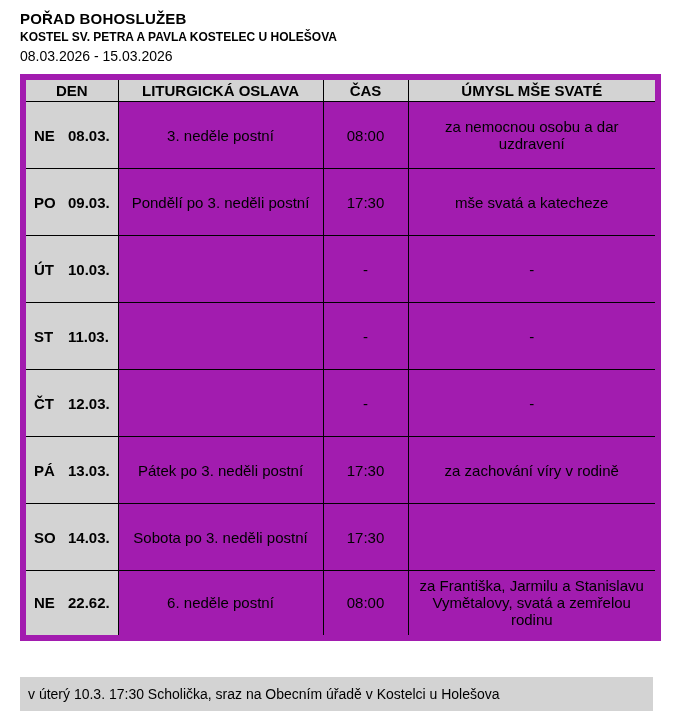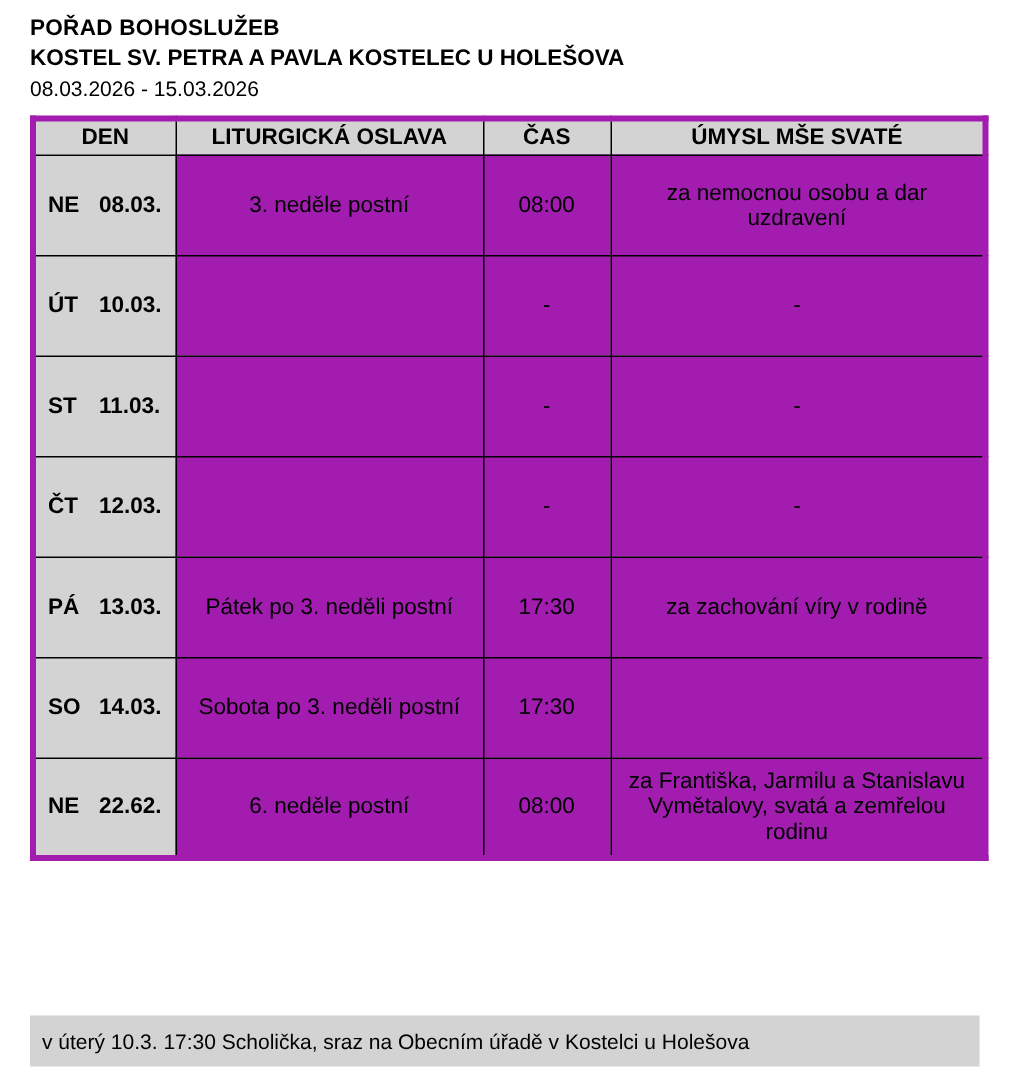--- a/index.html
+++ b/index.html
@@ -17,38 +17,38 @@
     position: relative;
   }
   .doc-header { }
   .doc-title {
     font-size: 15px;
     font-weight: bold;
     margin: 4px 0 0 0;
     letter-spacing: 0.2px;
   }
   .doc-subtitle {
-    font-size: 15px;
+    font-size: 12px;
     font-weight: bold;
     margin: 3px 0 0 0;
   }
   .doc-dates {
     font-size: 14px;
     font-weight: normal;
     margin: 4px 0 10px 0;
   }
   table.schedule {
     border-collapse: collapse;
     width: 635px;
     table-layout: fixed;
   }
   table.schedule, table.schedule th, table.schedule td {
     border: 1px solid #000000;
   }
-  table.schedule { border: 4px solid #a21caf; }
+  table.schedule { border: 6px solid #a21caf; }
   th {
     background: #d3d3d3;
     font-size: 15px;
     font-weight: bold;
     height: 24px;
     padding: 2px 4px;
     text-align: center;
   }
   td {
     font-size: 15px;
@@ -107,20 +107,26 @@
       </tr>
     </thead>
     <tbody>
       <tr>
         <td class="day-cell"><span class="day-abbr">NE</span><span>08.03.</span></td>
         <td>3. neděle postní</td>
         <td>08:00</td>
         <td>za nemocnou osobu a dar uzdravení</td>
       </tr>
       <tr>
+        <td class="day-cell"><span class="day-abbr">PO</span><span>09.03.</span></td>
+        <td>Pondělí po 3. neděli postní</td>
+        <td>17:30</td>
+        <td>mše svatá a katecheze</td>
+      </tr>
+      <tr>
         <td class="day-cell"><span class="day-abbr">ÚT</span><span>10.03.</span></td>
         <td></td>
         <td>-</td>
         <td>-</td>
       </tr>
       <tr>
         <td class="day-cell"><span class="day-abbr">ST</span><span>11.03.</span></td>
         <td></td>
         <td>-</td>
         <td>-</td>

